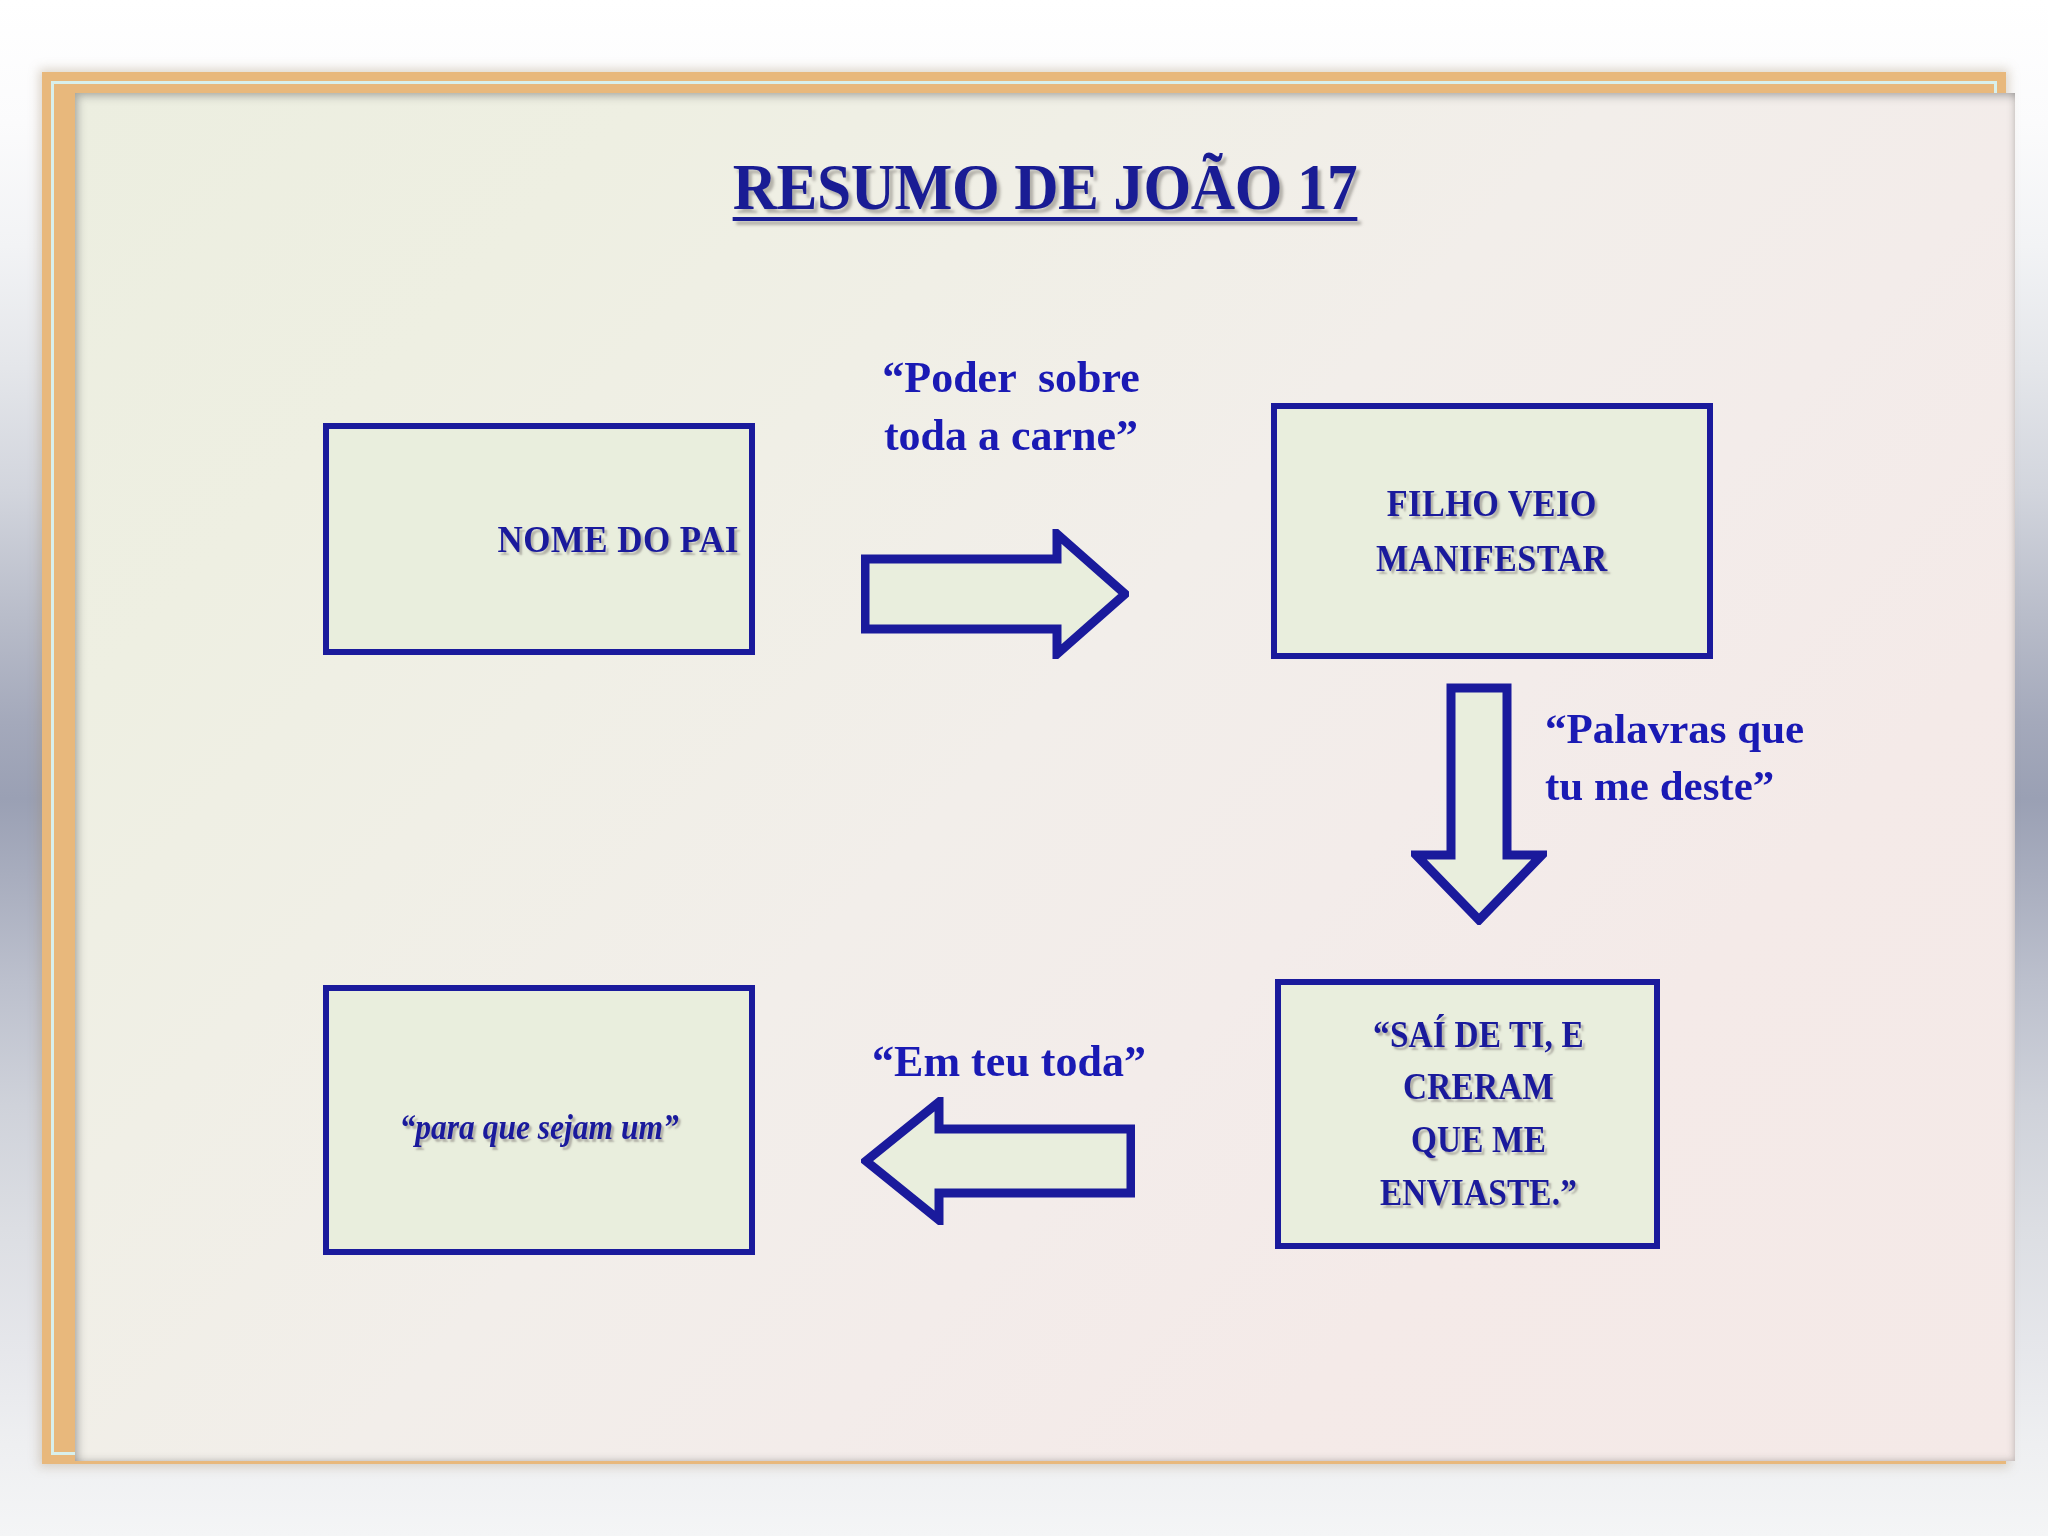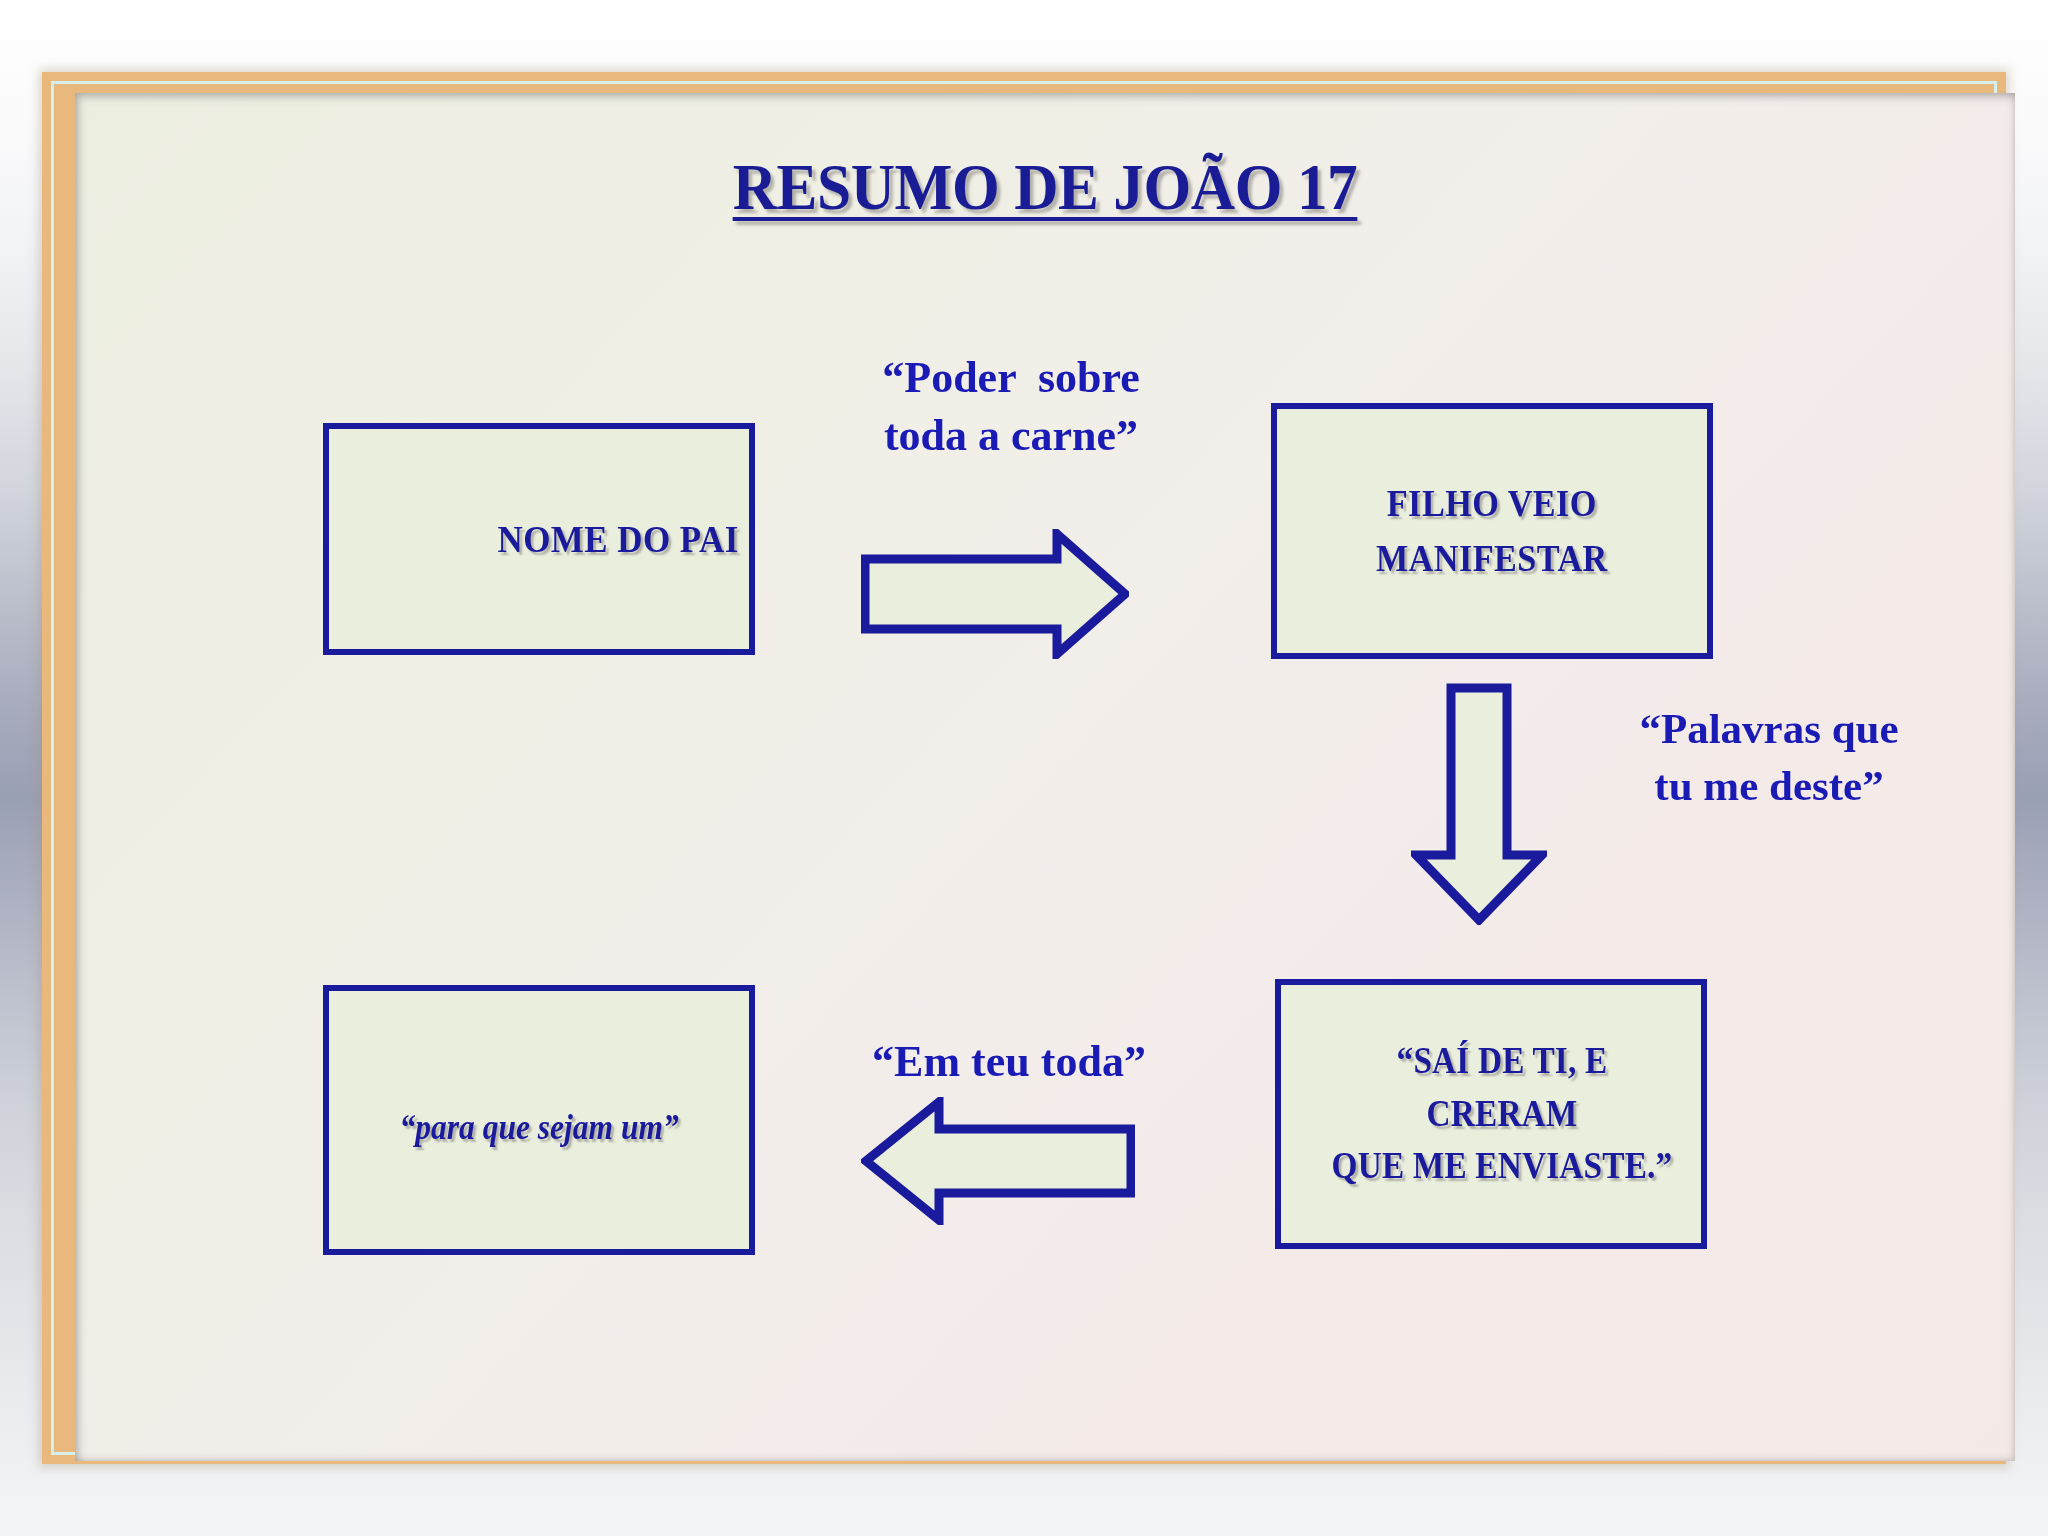--- a/index.html
+++ b/index.html
@@ -139,21 +139,21 @@
   }
   #box-para-que-sejam-um .node-text {
     font-family: "Liberation Serif", "DejaVu Serif", serif;
     font-style: italic;
     font-weight: bold;
     font-size: 35px;
     transform: scaleX(0.9) translateY(8px);
   }
 
   #box-sai-de-ti {
-    left: 1200px; top: 886px; width: 432px; height: 270px; padding-left: 22px;
+    left: 1200px; top: 886px; width: 385px; height: 270px; padding-left: 22px;
   }
   #box-sai-de-ti .node-text {
     font-family: "Liberation Serif", "DejaVu Serif", serif;
     font-weight: bold;
     font-size: 37px;
     letter-spacing: 0.2px;
     transform: scaleX(0.9);
     line-height: 1.42;
   }
 
@@ -175,21 +175,21 @@
   #label-poder-sobre {
     left: 718px; top: 256px;
     width: 436px;
     font-size: 44px;
     text-align: center;
   }
   #label-palavras-que {
     left: 1470px; top: 608px;
     width: 448px;
     font-size: 43px;
-    text-align: center;
+    text-align: left;
   }
   #label-em-teu-nome {
     left: 714px; top: 940px;
     width: 440px;
     font-size: 44px;
     text-align: center;
   }
 </style>
 </head>
 <body>

